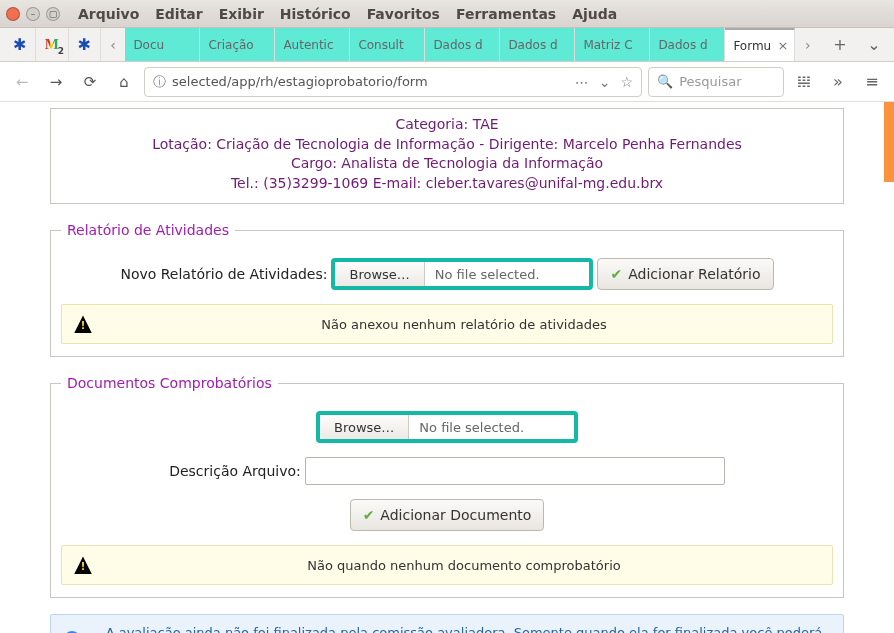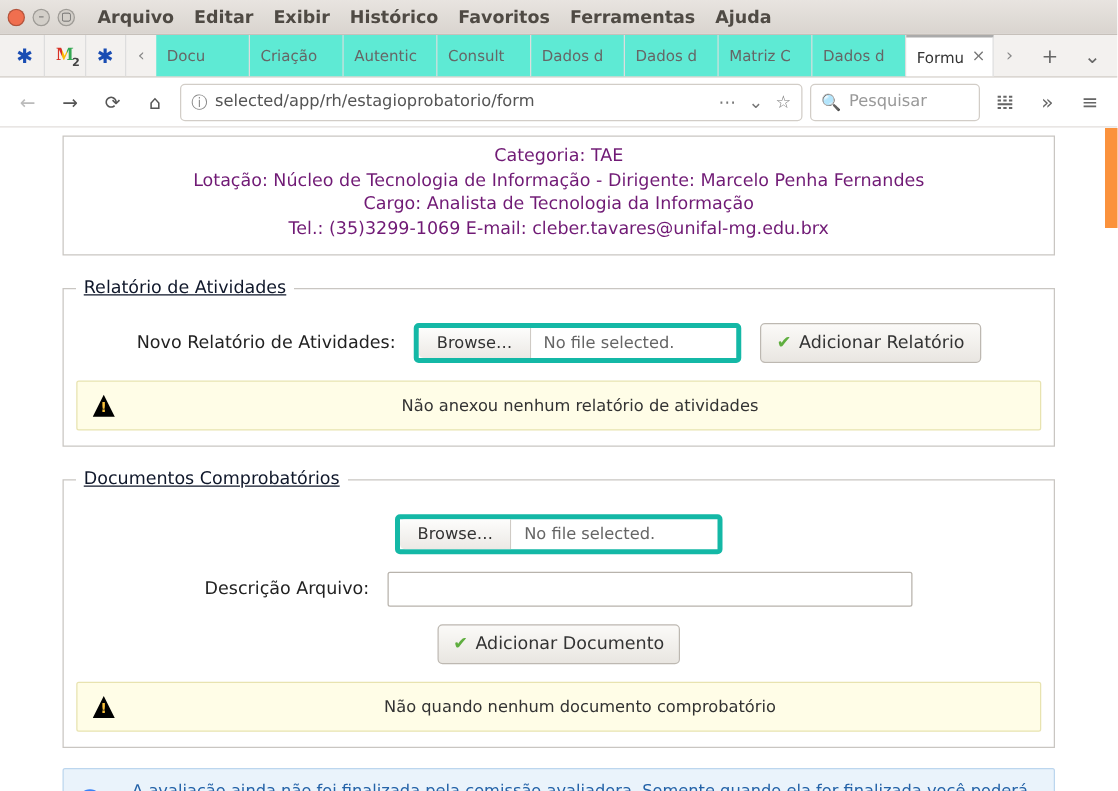--- a/index.html
+++ b/index.html
@@ -37,22 +37,22 @@
 .searchbox { width:136px; height:30px; border:1px solid #d2cdc7; border-radius:4px; display:flex;align-items:center;padding:0 8px;color:#999;font-size:13px;gap:6px;}
 .tool-btn { width:28px;height:28px;display:flex;align-items:center;justify-content:center;color:#666;font-size:16px;}
 
 
 .content-wrap { height: calc(633px - 28px - 34px - 40px); overflow:hidden auto; background:#fff; position:relative;}
 .scroll-ind { position:absolute; right:0; top:0; width:10px; height:80px; background:#fb923c; }
 .page { padding: 6px 50px 20px 50px; }
 .topbox { border:1px solid #c9c6c2; padding:6px 10px 10px 10px; text-align:center; color:#701a75; font-size:14px; line-height:1.4;}
 
 fieldset { border:1px solid #c9c6c2; margin-top:18px; padding:20px 10px 12px 10px; position:relative;}
-legend { font-size:14px; padding:0 6px; color:#0f172a;text-decoration:underline;}
-.row { display:flex; align-items:center; justify-content:center; gap:15px; margin-bottom:14px; flex-wrap:wrap;}
+legend { font-size:14px; padding:0 6px; color:#a21caf;}
+.row { display:flex; align-items:center; justify-content:center; gap:4px; margin-bottom:14px; flex-wrap:wrap;}
 .lbl { font-size:14px; color:#222;}
 .file-ui { display:flex; border:4px solid #14b8a6; border-radius:4px; background:#fff; height:32px; align-items:center; width:262px;}
 .browse-btn { height:100%; padding:0 14px; border-right:1px solid #cfcac4; background:linear-gradient(#fdfdfc,#ece9e5);border-radius:4px 0 0 4px; color:#333; font-size:13px; display:flex;align-items:center;}
 .file-text { padding:0 10px; color:#666; font-size:13px;}
 .green-btn { height:32px; border:1px solid #bdb8b1; border-radius:4px; background:linear-gradient(#fbfaf8,#e9e6e1); display:flex;align-items:center;padding:0 12px;gap:6px;font-size:14px;color:#333;}
 .tick { color:#5fae3f; font-size:14px; font-weight:bold;}
 .text-input { height:28px; width:420px; border:1px solid #b8b3ac; border-radius:2px; padding:0 6px; font-size:13px;}
 
 .warn-banner { background:#fffde7; border:1px solid #e8e3b0; border-radius:2px; padding:10px 12px; display:flex; align-items:center; gap:16px; margin-top:6px;}
 .warn-icon { width:18px;height:18px; background:#000; clip-path: polygon(50% 0, 100% 100%, 0 100%); display:flex;align-items:flex-end;justify-content:center;}
@@ -129,21 +129,21 @@
   <div class="tool-btn">»</div>
   <div class="tool-btn">≡</div>
 </div>
 
 <div class="content-wrap">
   <div class="scroll-ind"></div>
   <div class="page">
 
     <div class="topbox">
       <div><span>Categoria: </span><span>TAE</span></div>
-      <div>Lotação: Núcleo de Tecnologia de Informação - Dirigente: Marcelo Penha Fernandes</div>
+      <div>Lotação: Criação de Tecnologia de Informação - Dirigente: Marcelo Penha Fernandes</div>
       <div>Cargo: Analista de Tecnologia da Informação</div>
       <div>Tel.: (35)3299-1069   E-mail: cleber.tavares@unifal-mg.edu.brx</div>
     </div>
 
     <fieldset>
       <legend>Relatório de Atividades</legend>
       <div class="row">
         <span class="lbl">Novo Relatório de Atividades:</span>
         <div class="file-ui">
           <div class="browse-btn">Browse…</div>

